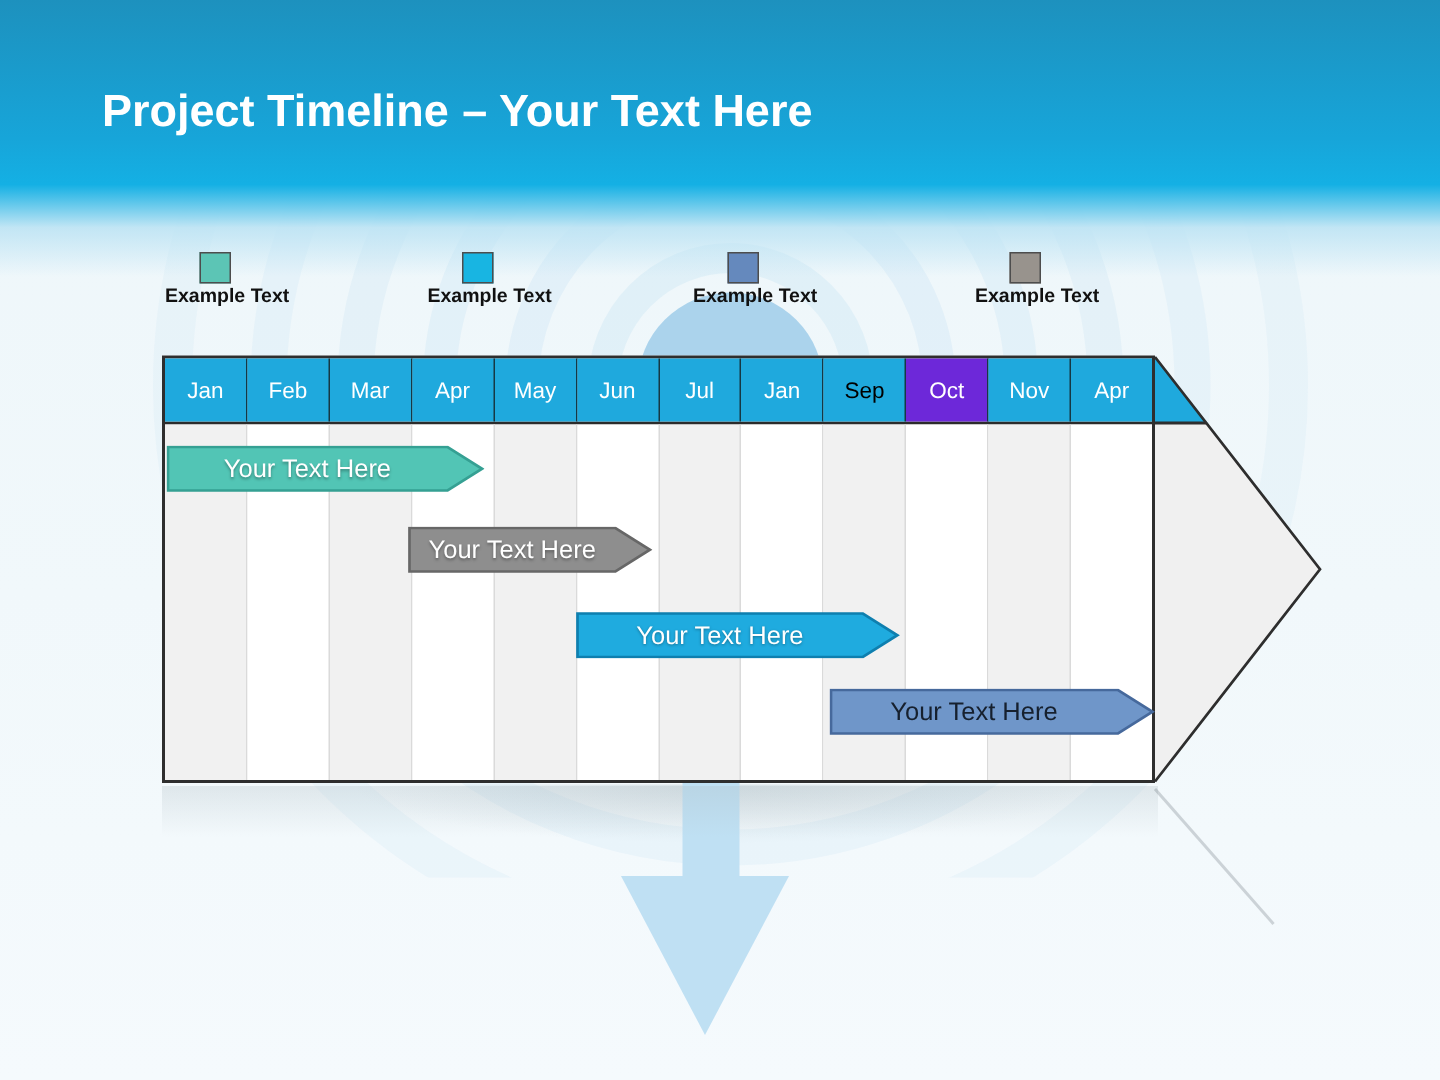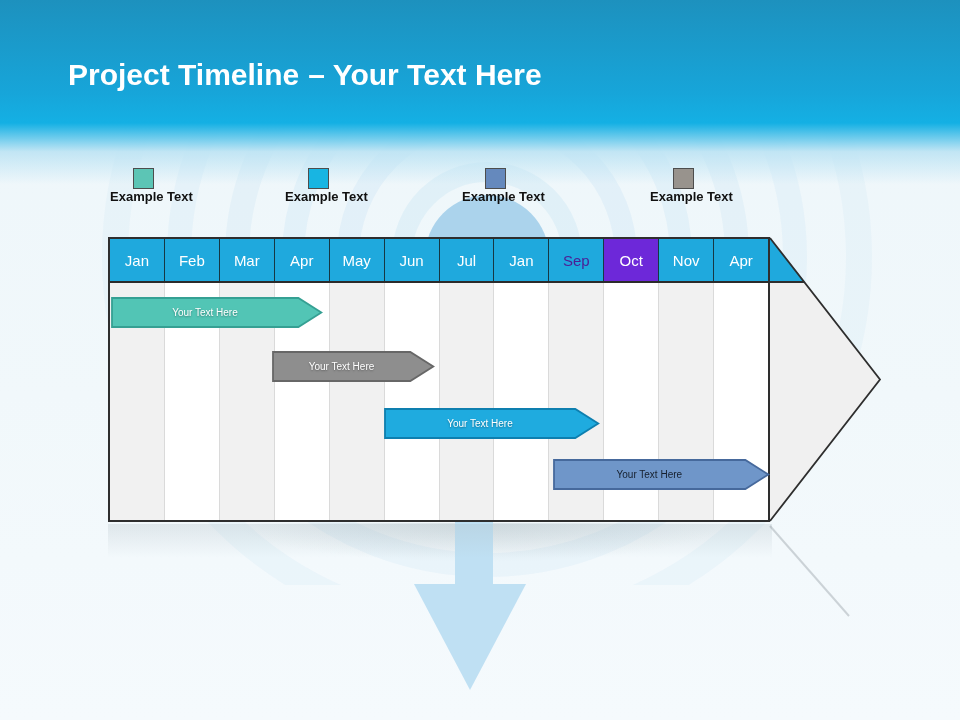--- a/index.html
+++ b/index.html
@@ -48,21 +48,21 @@
   .grid-col { flex:1 1 0; border-right:1px solid #DADADA; }
   .grid-col:last-child { border-right:none; }
 
   .arrowhead-svg { position:absolute; left:769px; top:237px; z-index:9; }
 
   
   .bar { position:absolute; z-index:12; }
   .bar svg { position:absolute; left:0; top:0; }
   .bar-label { position:absolute; left:0; top:0; width:100%; height:100%;
     display:flex; align-items:center; justify-content:center;
-    font-size:10px; white-space:nowrap; padding-right:24px; }
+    font-size:17px; white-space:nowrap; padding-right:24px; }
   .bar-label.shadowed { text-shadow:0 1px 2px rgba(0,0,0,0.35); }
 </style>
 </head>
 <body>
 
 <div class="slide">
 
   <div class="rings">
       <div class="ring-core" style="left: 425px; top: 195px; width: 124px; height: 124px;"></div>
       <div class="ring" style="left: 392px; top: 162px; width: 190px; height: 190px; border-width: 20px; opacity: 0.55;"></div>
@@ -109,21 +109,21 @@
   <div class="timeline">
     <div class="months-row" id="months-row">
         <div class="month-cell" style="background: rgb(31, 169, 221); color: rgb(255, 255, 255);">Jan</div>
         <div class="month-cell" style="background: rgb(31, 169, 221); color: rgb(255, 255, 255);">Feb</div>
         <div class="month-cell" style="background: rgb(31, 169, 221); color: rgb(255, 255, 255);">Mar</div>
         <div class="month-cell" style="background: rgb(31, 169, 221); color: rgb(255, 255, 255);">Apr</div>
         <div class="month-cell" style="background: rgb(31, 169, 221); color: rgb(255, 255, 255);">May</div>
         <div class="month-cell" style="background: rgb(31, 169, 221); color: rgb(255, 255, 255);">Jun</div>
         <div class="month-cell" style="background: rgb(31, 169, 221); color: rgb(255, 255, 255);">Jul</div>
         <div class="month-cell" style="background: rgb(31, 169, 221); color: rgb(255, 255, 255);">Jan</div>
-        <div class="month-cell" style="background: rgb(31, 169, 221); color: #4c1d95;">Sep</div>
+        <div class="month-cell" style="background: rgb(31, 169, 221); color: #000000;">Sep</div>
         <div class="month-cell" style="background: #6d28d9; color: rgb(255, 255, 255);">Oct</div>
         <div class="month-cell" style="background: rgb(31, 169, 221); color: rgb(255, 255, 255);">Nov</div>
         <div class="month-cell" style="background: rgb(31, 169, 221); color: rgb(255, 255, 255);">Apr</div>
       </div>
     <div class="grid-row" id="grid-row">
         <div class="grid-col" style="background: rgb(241, 241, 241);"></div>
         <div class="grid-col" style="background: rgb(255, 255, 255);"></div>
         <div class="grid-col" style="background: rgb(241, 241, 241);"></div>
         <div class="grid-col" style="background: rgb(255, 255, 255);"></div>
         <div class="grid-col" style="background: rgb(241, 241, 241);"></div>

